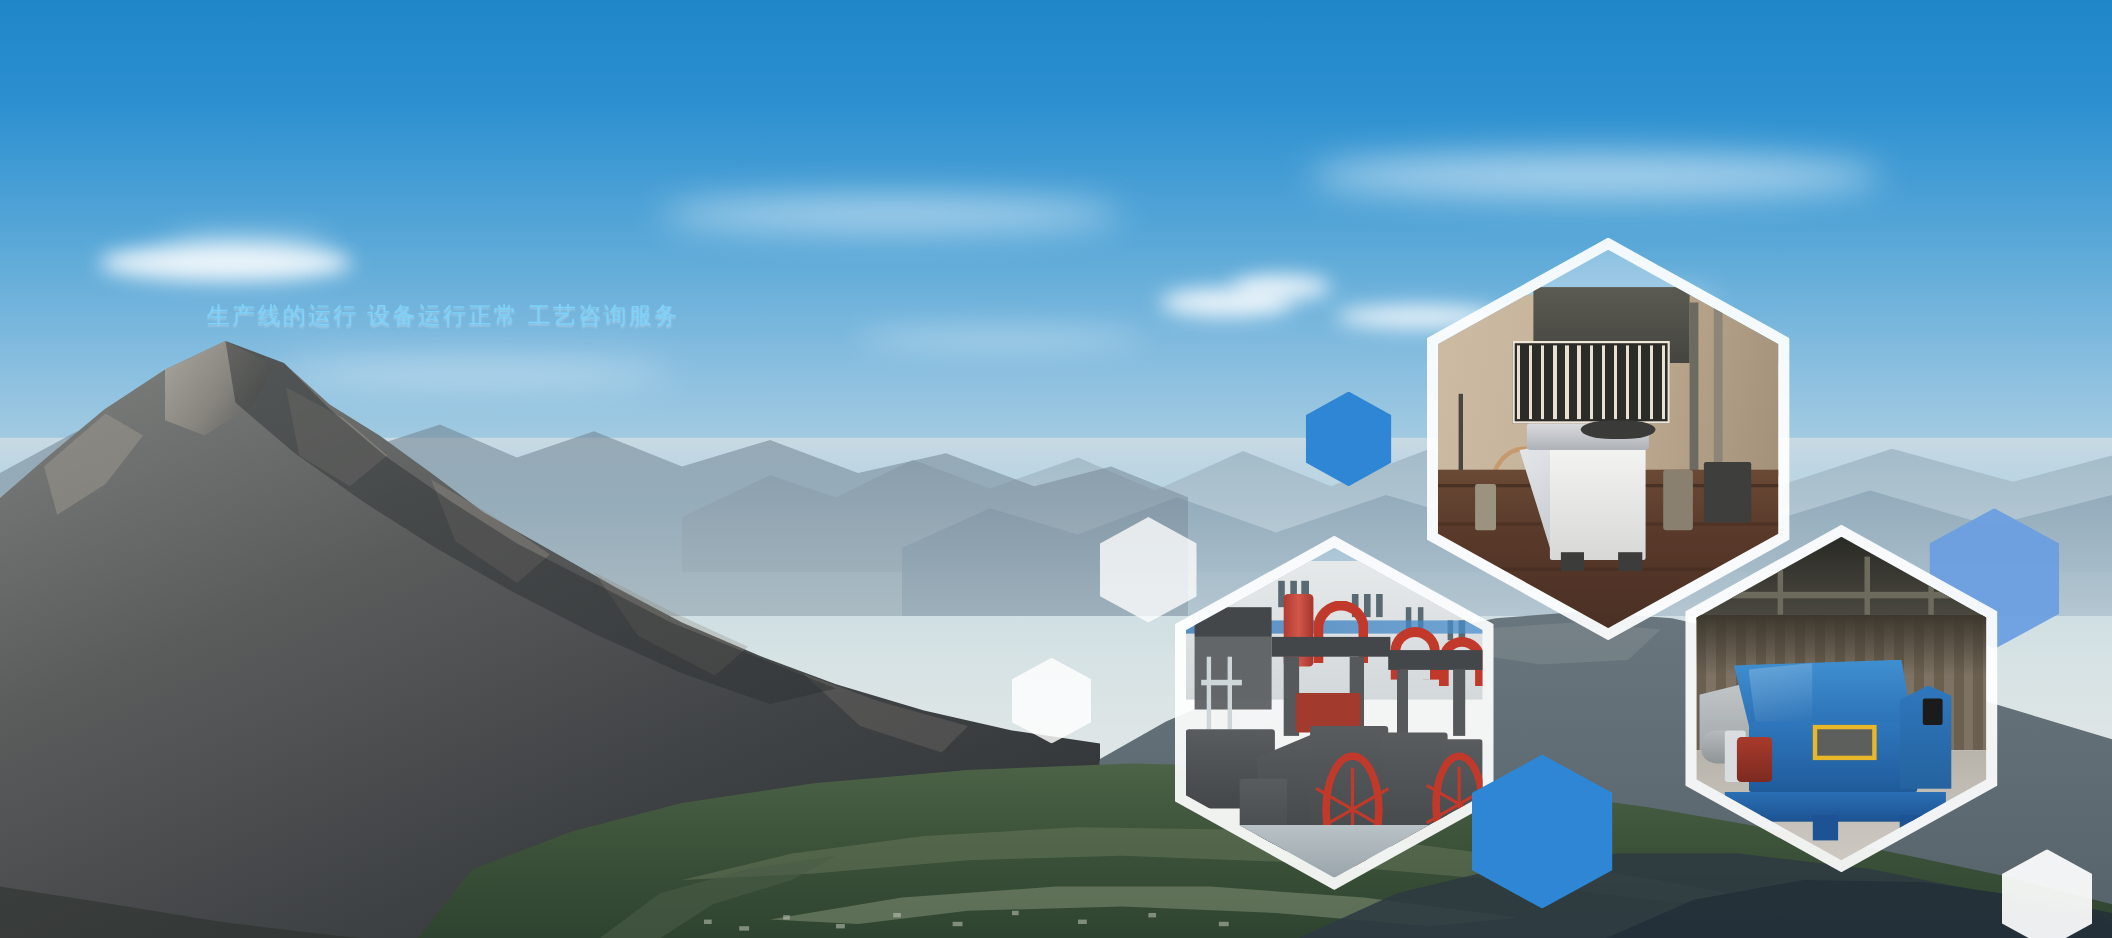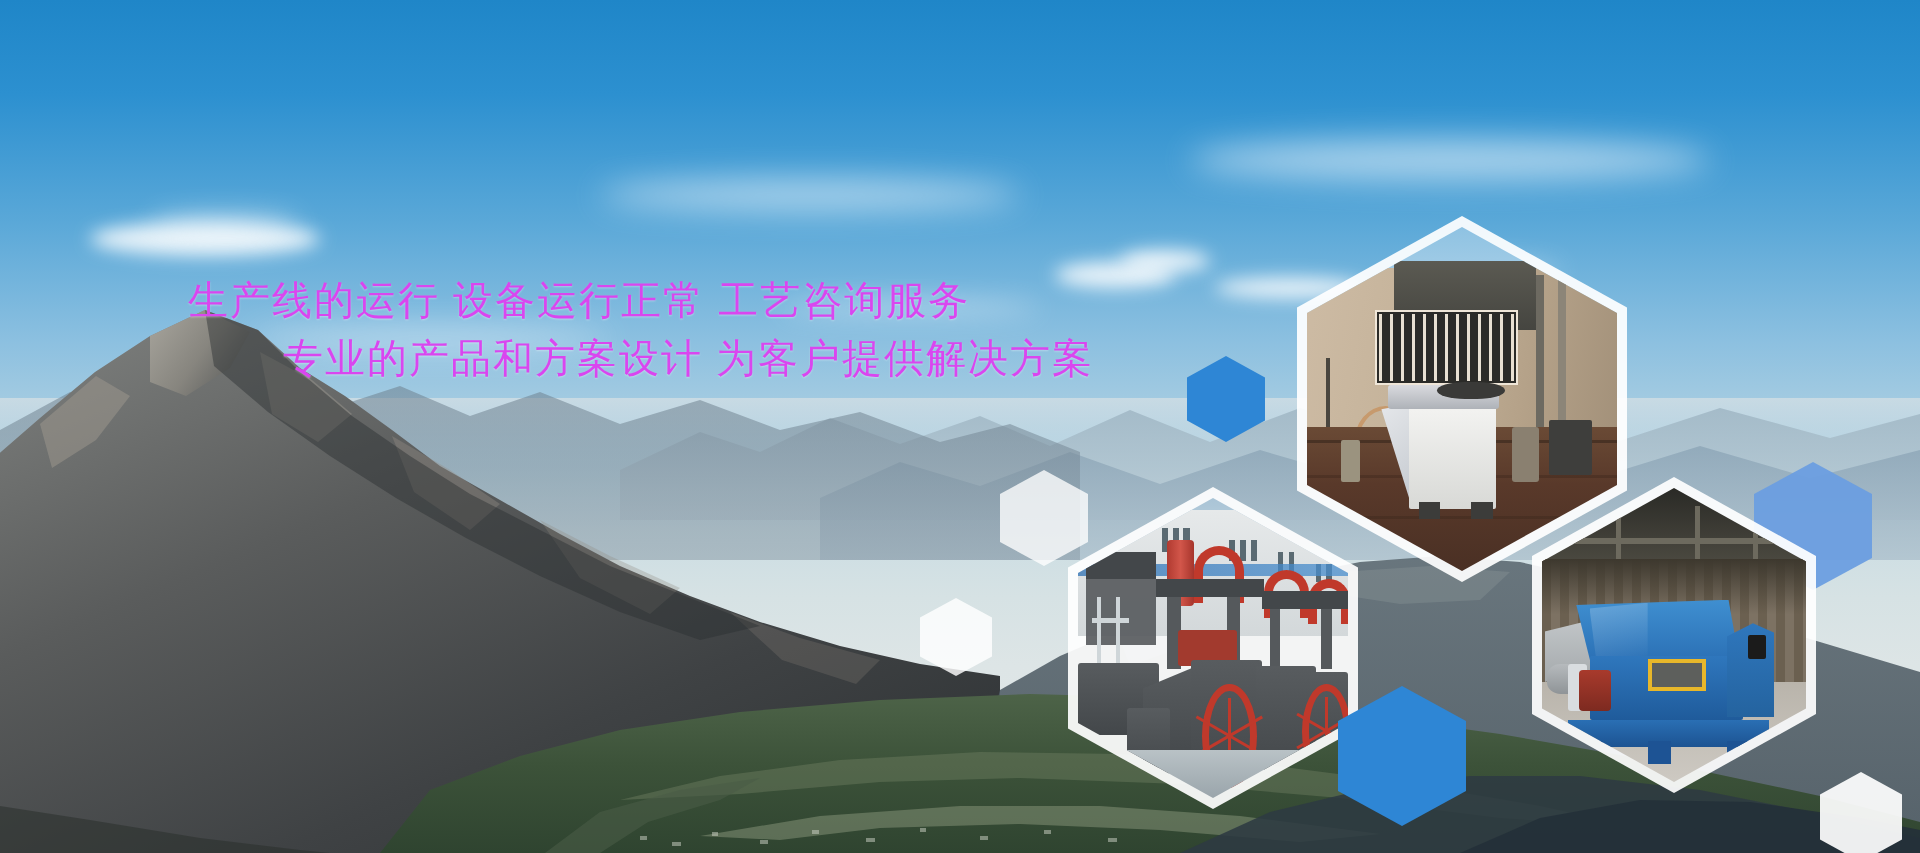--- a/index.html
+++ b/index.html
@@ -36,22 +36,22 @@
   }
   .cloud.soft{filter:blur(16px);opacity:.55;}
   .cloud.wispy{filter:blur(13px);opacity:.40;}
 
   
   .land{position:absolute;left:0;top:0;width:1920px;height:853px;}
 
   
   .headline{
     position:absolute;
-    color:#d946ef;
-    font-size:40px;
+    color:#7dd3fc;
+    font-size:21px;
     letter-spacing:2px;
     font-weight:400;
     white-space:nowrap;
     text-shadow:0 1px 2px rgba(255,255,255,.35);
   }
   #line1{left:188px;top:273px;}
   #line2{left:283px;top:331px;}
   .hex-frame{
     position:absolute;
     clip-path:polygon(50% 0%,100% 25%,100% 75%,50% 100%,0% 75%,0% 25%);
@@ -285,21 +285,20 @@
 
     <path d="M1180,853 L1270,812 L1370,788 L1470,776 L1580,776
              L1700,790 L1820,814 L1920,838 L1920,853 Z" fill="#2d3a42" opacity="0.88"></path>
     <path d="M1460,853 L1540,818 L1640,800 L1750,802 L1860,818
              L1920,830 L1920,853 Z" fill="#243039" opacity="0.9"></path>
 
     <path d="M0,853 L0,806 L90,820 L200,838 L300,850 L330,853 Z" fill="#2a2f2c" opacity="0.55"></path>
   </svg>
 
   <div class="headline" id="line1">生产线的运行 设备运行正常 工艺咨询服务</div>
-  <div class="headline" id="line2">专业的产品和方案设计  为客户提供解决方案</div>
 
   <div class="hex-solid" style="left:1000px;top:470px;width:88px;height:96px;background:rgba(255,255,255,.78);"></div>
 
   <div class="hex-solid" style="left:920px;top:598px;width:72px;height:78px;background:rgba(255,255,255,.82);"></div>
 
   <div class="hex-solid" style="left:1187px;top:356px;width:78px;height:86px;background:#2e86d5;"></div>
 
   <div class="hex-solid" style="left:1754px;top:462px;width:118px;height:128px;background:#6b9ee0;opacity:.95;"></div>
 
   <div>

